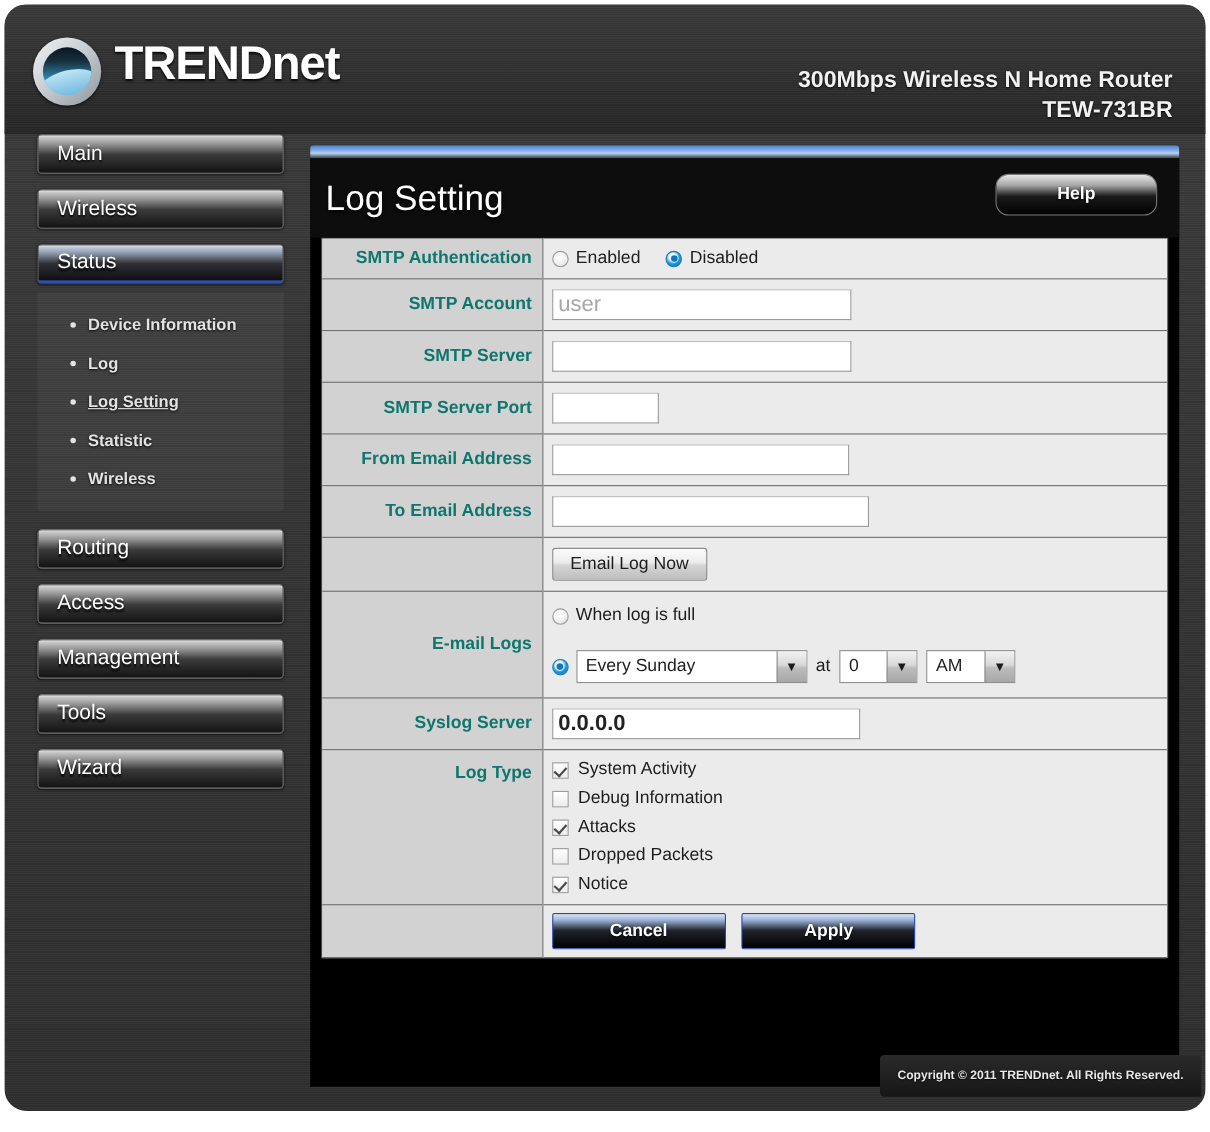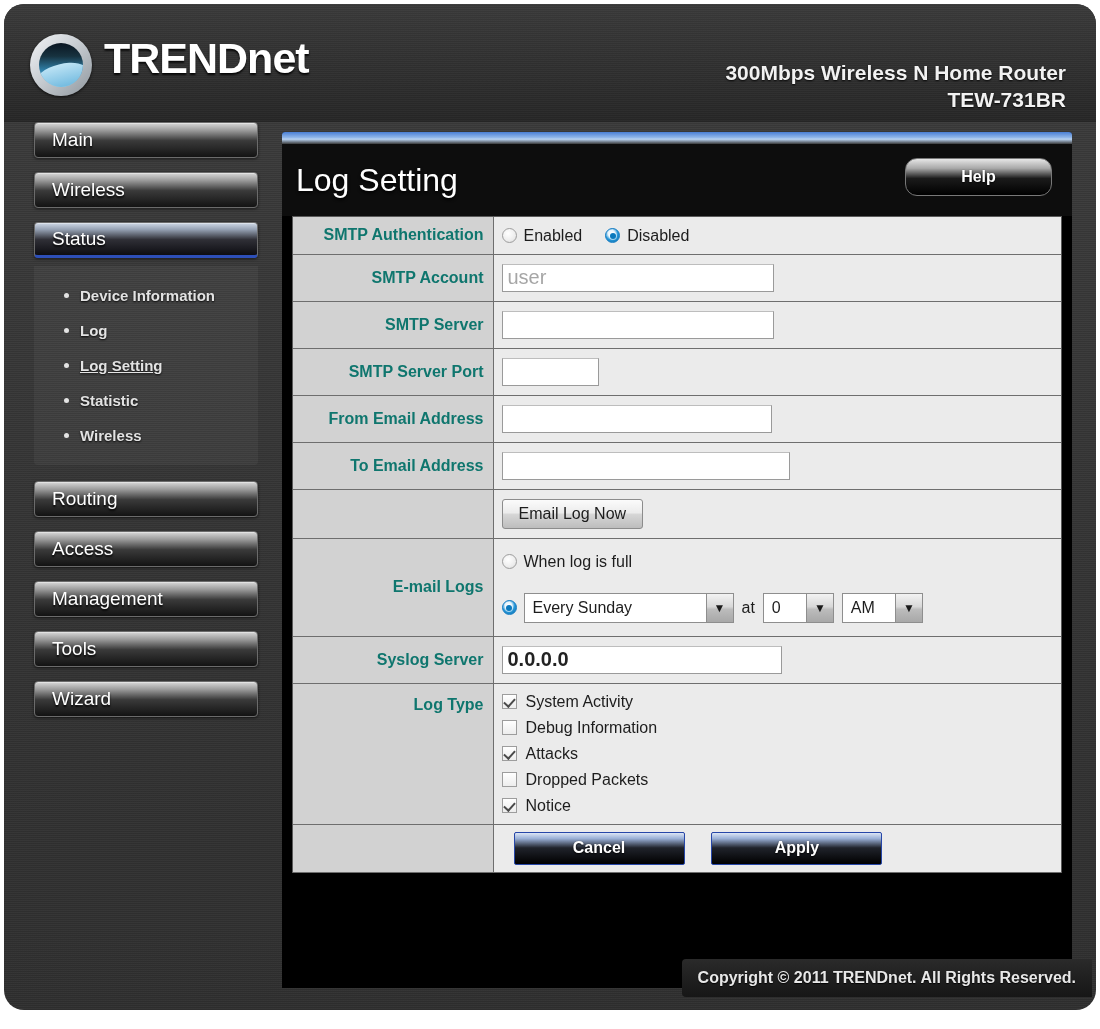--- a/index.html
+++ b/index.html
@@ -257,38 +257,37 @@
     color: #1a1a1a; font-size: 12px;
   }
   .sel-day .txt { width: 167px; }
   .sel-hour .txt { width: 28px; }
   .sel-ampm .txt { width: 38px; }
   .at-word { font-size: 16px; color: #1d1d1d; margin: 0 8px; vertical-align: middle; }
 
   
   .abtn {
     display: inline-flex; align-items: center; justify-content: center;
-    width: 171px; height: 33px;
+    width: 158px; height: 33px;
     border: 1px solid #2747a8;
     border-radius: 2px;
     background: linear-gradient(to bottom, #dce6f5 0%, #9ab0d6 18%, #20232b 48%, #000000 100%);
     color: #ffffff; font-size: 16px; font-weight: bold;
     text-shadow: 0 1px 2px rgba(0,0,0,0.95);
     cursor: pointer;
-    margin-left: 12px;
   }
 
   
   #footer-bar {
     position: absolute; right: 4px; bottom: 13px;
     height: 38px; padding: 16px 16px;
     display: flex; align-items: center;
     border-radius: 4px 0 0 4px;
     background: linear-gradient(to bottom, #2a2a2a, #161616);
-    color: #e8e8e8; font-size: 16px; font-weight: bold;
+    color: #e8e8e8; font-size: 11px; font-weight: bold;
     text-shadow: 0 1px 1px rgba(0,0,0,0.9);
   }
 
   
   #watermark {
     position: absolute; left: 0; top: 525px;
     width: 1092px;
     text-align: center;
     font-family: "Liberation Serif", serif;
     font-size: 76px;

